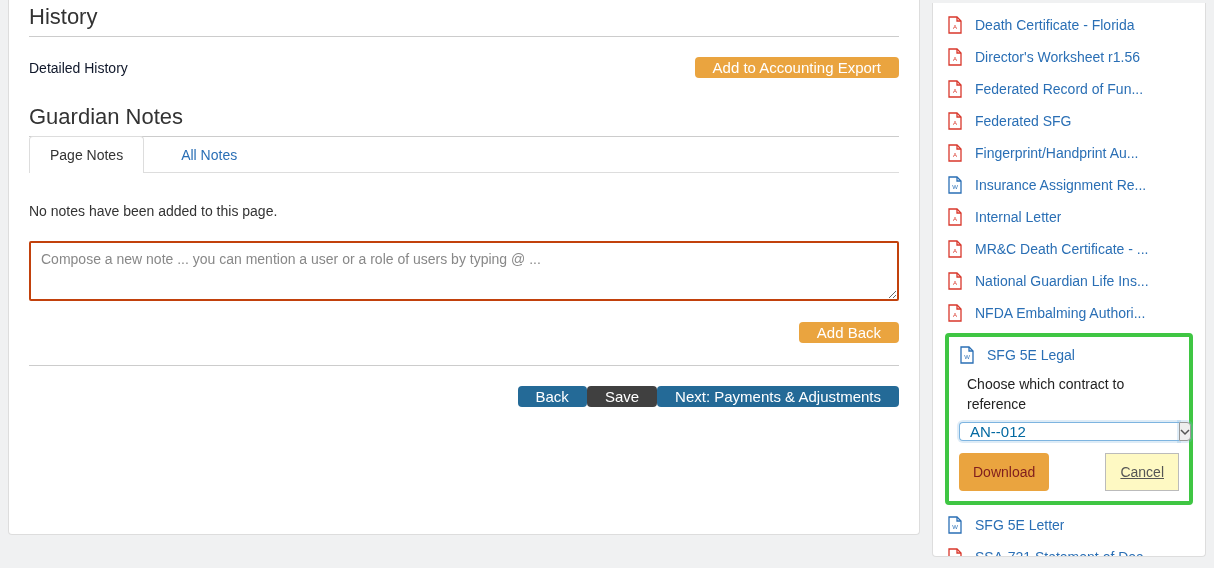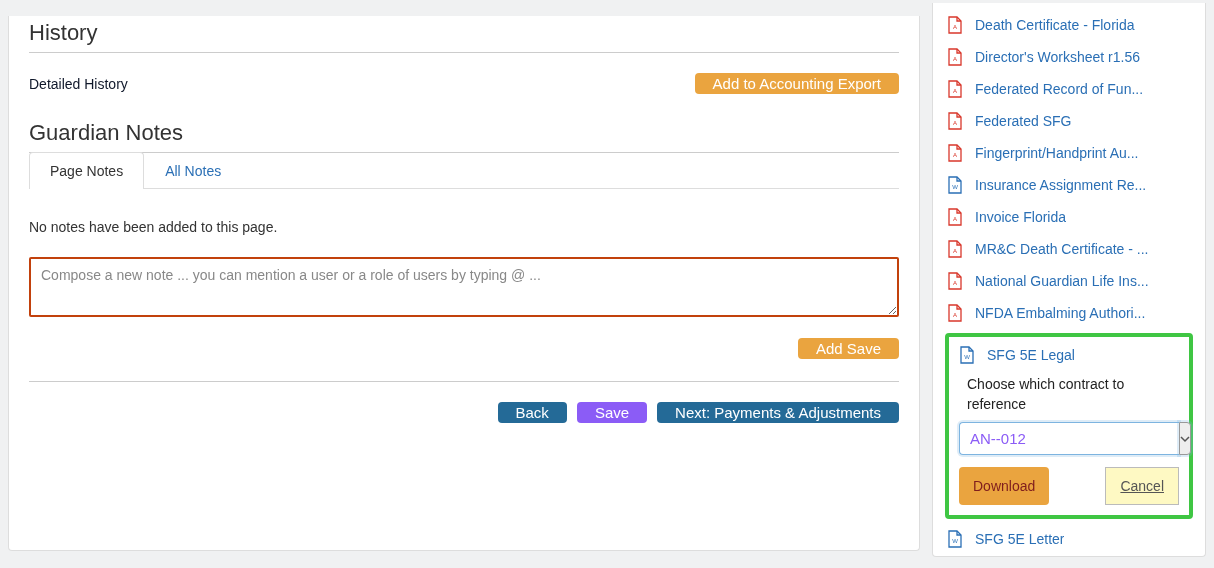--- a/index.html
+++ b/index.html
@@ -1,54 +1,54 @@
 <!DOCTYPE html>
 <html><head>
 <meta charset="utf-8">
 <style>
   * { box-sizing: border-box; margin: 0; padding: 0; }
   body { font-family: 'Segoe UI', Tahoma, Geneva, sans-serif; background: #f0f1f2; color: #333; font-size: 14px; }
   .viewport { width: 1214px; height: 568px; position: relative; overflow: hidden; background: #f0f1f2; }
 
-  .main-panel { position: absolute; left: 8px; top: 16px; width: 912px; height: 535px; background: #fff; border: 1px solid #ddd; border-top: none; border-radius: 0 0 4px 4px; padding: 0 20px 20px 20px; }
+  .main-panel { position: absolute; left: 8px; top: 0; width: 912px; height: 535px; background: #fff; border: 1px solid #ddd; border-top: none; border-radius: 0 0 4px 4px; padding: 0 20px 20px 20px; }
   .side-panel { position: absolute; left: 932px; top: 3px; width: 274px; height: 554px; background: #fff; border: 1px solid #ddd; border-top: none; border-radius: 0 0 4px 4px; padding: 6px 12px 12px 12px; overflow: hidden; }
 
   .section-title { font-size: 22px; font-weight: 400; color: #333; margin-top: 4px; }
   .hr { border: none; border-bottom: 1px solid #ccc; margin-top: 6px; margin-bottom: 20px; }
 
   .history-row { display: flex; justify-content: space-between; align-items: center; margin-bottom: 26px; }
   .link { color: #0f172a; cursor: pointer; }
 
   .btn { display: inline-block; border: none; border-radius: 4px; padding: 2px 18px; font-size: 15px; cursor: pointer; color: #fff; }
   .btn-orange { background: #eaa43f; }
   .btn-orange-light { background: #eaa43f; }
   .btn-blue { background: #246a97; }
-  .btn-green { background: #8b5cf6; }
+  .btn-green { background: #404040; }
   .btn-outline { background: #fef9c3; color: #555; border: 1px solid #bbb; padding: 10px 14px; font-size: 14px; text-decoration: underline; }
 
   .tabs { display: flex; border-bottom: 1px solid #ddd; gap: 0; }
   .tab { padding: 10px 20px; cursor: pointer; color: #2a6fb5; border: 1px solid transparent; border-bottom: none; margin-bottom: -1px; border-radius: 4px 4px 0 0; }
   .tab.active { color: #333; background: #fff; border-color: #ddd; }
   .notes-body { padding: 16px 0 0 0; }
   .notes-empty { margin: 14px 0 22px 0; color: #333; }
   .note-textarea { width: 100%; height: 60px; border: 2px solid #c2410c; border-radius: 2px; padding: 8px 10px; font-size: 14px; color: #555; resize: both; font-family: inherit; }
   .note-textarea::placeholder { color: #888; }
   .add-note-row { display: flex; justify-content: flex-end; margin-top: 18px; }
   .hr2 { border: none; border-bottom: 1px solid #ccc; margin-top: 22px; margin-bottom: 20px; }
-  .footer-btns { display: flex; justify-content: flex-end; gap: 10px; }
+  .footer-btns { display: flex; justify-content: flex-end; }
 
   
   .file-item { display: flex; align-items: center; gap: 12px; padding: 6px 2px; line-height: 20px; }
   .file-icon { width: 16px; height: 18px; flex: 0 0 16px; }
   .file-label { color: #2a6fb5; white-space: nowrap; overflow: hidden; text-overflow: ellipsis; max-width: 190px; cursor: pointer; }
 
   .contract-box { border: 4px solid #3fc643; border-radius: 4px; padding: 8px 10px 10px 10px; margin: 4px 0 4px 0; }
   .contract-title { font-weight: 400; color: #222; margin: 8px 0 8px 8px; line-height: 1.4; }
   .select-wrap { position: relative; display: flex; }
-  .select-input { flex: 1; border: 1px solid #7db4e0; border-right: none; border-radius: 4px 0 0 4px; padding: 7px 10px; font-size: 15px; color: #8b5cf6; background: #fff; box-shadow: 0 0 0 2px rgba(125,180,224,0.25); }
+  .select-input { flex: 1; border: 1px solid #7db4e0; border-right: none; border-radius: 4px 0 0 4px; padding: 0 10px; font-size: 15px; color: #0369a1; background: #fff; box-shadow: 0 0 0 2px rgba(125,180,224,0.25); }
   .select-btn { width: 28px; border: 1px solid #999; background: #eee; border-radius: 0 4px 4px 0; display: flex; align-items: center; justify-content: center; cursor: pointer; box-shadow: 0 0 0 2px rgba(125,180,224,0.25); }
   .contract-actions { display: flex; justify-content: space-between; margin-top: 12px; }
   .btn-download { background: #eaa43f; color: #7f1d1d; border: none; border-radius: 4px; padding: 6px 14px; font-size: 14px; cursor: pointer; }
 </style>
 </head>
 <body>
 
 <div class="viewport">
 
   <div class="main-panel">
@@ -56,30 +56,30 @@
     <hr class="hr">
 
     <div class="history-row">
       <span class="link">Detailed History</span>
       <button class="btn btn-orange">Add to Accounting Export</button>
     </div>
 
     <h2 class="section-title">Guardian Notes</h2>
     <hr class="hr" style="margin-bottom:0;">
 
-    <div class="tabs" style="margin-top:-1px;">
+    <div class="tabs" style="margin-top:-1px;gap:16px;">
       <div class="tab active">Page Notes</div>
       <div class="tab">All Notes</div>
     </div>
 
     <div class="notes-body">
       <div class="notes-empty">No notes have been added to this page.</div>
       <textarea class="note-textarea" placeholder="Compose a new note ... you can mention a user or a role of users by typing @ ..." style=""></textarea>
       <div class="add-note-row">
-        <button class="btn btn-orange-light">Add Save</button>
+        <button class="btn btn-orange-light">Add Back</button>
       </div>
     </div>
 
     <hr class="hr2">
 
     <div class="footer-btns">
       <button class="btn btn-blue">Back</button>
       <button class="btn btn-green">Save</button>
       <button class="btn btn-blue">Next: Payments &amp; Adjustments</button>
     </div>
@@ -134,21 +134,21 @@
               <text x="8" y="13" font-size="6" text-anchor="middle" fill="#2a6fb5" font-family="Arial">W</text>
             </svg></span>
           <span class="file-label">Insurance Assignment Re...</span>
         </div>
         <div class="file-item">
           <span class="file-icon"><svg width="16" height="18" viewBox="0 0 16 18">
               <path d="M2 1 h8 l4 4 v12 h-12 z" fill="none" stroke="#d9372b" stroke-width="1.3"></path>
               <path d="M10 1 v4 h4" fill="none" stroke="#d9372b" stroke-width="1.3"></path>
               <text x="8" y="13" font-size="6" text-anchor="middle" fill="#d9372b" font-family="Arial">A</text>
             </svg></span>
-          <span class="file-label">Invoice Florida</span>
+          <span class="file-label">Internal Letter</span>
         </div>
         <div class="file-item">
           <span class="file-icon"><svg width="16" height="18" viewBox="0 0 16 18">
               <path d="M2 1 h8 l4 4 v12 h-12 z" fill="none" stroke="#d9372b" stroke-width="1.3"></path>
               <path d="M10 1 v4 h4" fill="none" stroke="#d9372b" stroke-width="1.3"></path>
               <text x="8" y="13" font-size="6" text-anchor="middle" fill="#d9372b" font-family="Arial">A</text>
             </svg></span>
           <span class="file-label">MR&amp;C Death Certificate - ...</span>
         </div>
         <div class="file-item">

